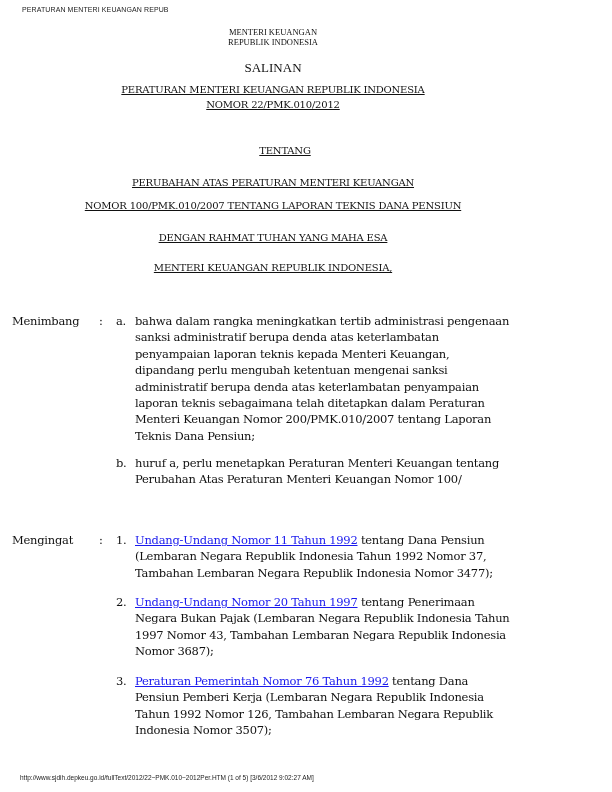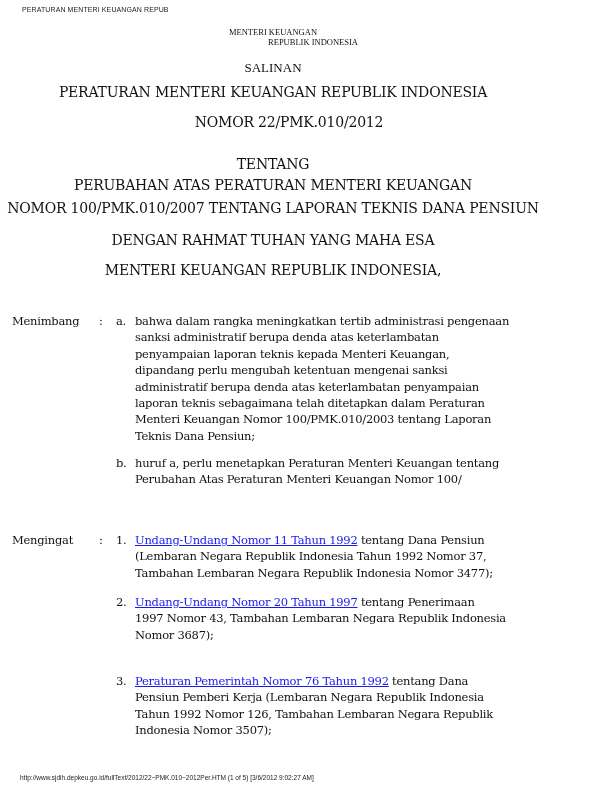--- a/index.html
+++ b/index.html
@@ -1,61 +1,61 @@
 <!DOCTYPE html>
 <html><head>
 <meta charset="utf-8">
 <style>
   html, body { margin: 0; padding: 0; background: #ffffff; }
   body { width: 612px; height: 792px; position: relative; overflow: hidden; color: #111; }
   .runhead { position: absolute; left: 22px; top: 6px; font-family: "Liberation Sans", sans-serif; font-size: 7px; color: #222; letter-spacing: 0.1px; }
   .center { position: absolute; left: 0; width: 546px; text-align: center; font-family: "DejaVu Serif", serif; color: #111; }
   .small-head { font-family: "Liberation Serif", serif; font-size: 8.5px; line-height: 10px; }
   .salinan { font-family: "Liberation Serif", serif; font-size: 13px; }
-  .title { font-size: 14px; letter-spacing: -0.2px; }
+  .title { font-size: 10px; letter-spacing: -0.2px; text-decoration: underline; }
   .body { position: absolute; left: 0; width: 612px; font-family: "DejaVu Serif", serif; font-size: 11.5px; line-height: 16.4px; color: #111; letter-spacing: -0.25px; }
   .row { position: absolute; }
   .label { position: absolute; left: 12px; }
   .colon { position: absolute; left: 99px; }
   .num { position: absolute; left: 116px; }
   .text { position: absolute; left: 135px; width: 470px; }
   a.link { color: #1a1aee; }
   .footer { position: absolute; left: 20px; top: 774px; font-family: "Liberation Sans", sans-serif; font-size: 6.5px; color: #222; }
 </style>
 </head>
 <body>
 
 <div class="runhead">PERATURAN MENTERI KEUANGAN REPUB</div>
 
 <div class="center small-head" style="top:27px;">MENTERI KEUANGAN</div>
-<div class="center small-head" style="top:37px;padding-left:40px;">REPUBLIK INDONESIA</div>
+<div class="center small-head" style="top:37px;">REPUBLIK INDONESIA</div>
 <div class="center salinan" style="top:60px;">SALINAN</div>
 
 <div class="center title" style="top:84px;">PERATURAN MENTERI KEUANGAN REPUBLIK INDONESIA</div>
-<div class="center title" style="top:114px;padding-left:16px;">NOMOR 22/PMK.010/2012</div>
-<div class="center title" style="top:156px;">TENTANG</div>
+<div class="center title" style="top:99px;">NOMOR 22/PMK.010/2012</div>
+<div class="center title" style="top:145px;padding-left:12px;">TENTANG</div>
 <div class="center title" style="top:177px;">PERUBAHAN ATAS PERATURAN MENTERI KEUANGAN</div>
 <div class="center title" style="top:200px;">NOMOR 100/PMK.010/2007 TENTANG LAPORAN TEKNIS DANA PENSIUN</div>
 <div class="center title" style="top:232px;">DENGAN RAHMAT TUHAN YANG MAHA ESA</div>
 <div class="center title" style="top:262px;">MENTERI KEUANGAN REPUBLIK INDONESIA,</div>
 
 <div class="body" style="top:0;">
 
   <div class="row" style="top:313px; left:0; width:612px;">
     <span class="label">Menimbang</span>
     <span class="colon">:</span>
     <span class="num">a.</span>
     <div class="text">
       <div>bahwa dalam rangka meningkatkan tertib administrasi pengenaan</div>
       <div>sanksi administratif berupa denda atas keterlambatan</div>
       <div>penyampaian laporan teknis kepada Menteri Keuangan,</div>
       <div>dipandang perlu mengubah ketentuan mengenai sanksi</div>
       <div>administratif berupa denda atas keterlambatan penyampaian</div>
       <div>laporan teknis sebagaimana telah ditetapkan dalam Peraturan</div>
-      <div>Menteri Keuangan Nomor 100/PMK.010/2003 tentang Laporan</div>
+      <div>Menteri Keuangan Nomor 200/PMK.010/2007 tentang Laporan</div>
       <div>Teknis Dana Pensiun;</div>
     </div>
   </div>
 
   <div class="row" style="top:455px; left:0; width:612px;">
     <span class="num">b.</span>
     <div class="text">
       <div>huruf a, perlu menetapkan Peraturan Menteri Keuangan tentang</div>
       <div>Perubahan Atas Peraturan Menteri Keuangan Nomor 100/</div>
     </div>
@@ -69,20 +69,21 @@
       <div><a class="link" href="#">Undang-Undang Nomor 11 Tahun 1992</a><span> tentang Dana Pensiun</span></div>
       <div>(Lembaran Negara Republik Indonesia Tahun 1992 Nomor 37,</div>
       <div>Tambahan Lembaran Negara Republik Indonesia Nomor 3477);</div>
     </div>
   </div>
 
   <div class="row" style="top:594px; left:0; width:612px;">
     <span class="num">2.</span>
     <div class="text">
       <div><a class="link" href="#">Undang-Undang Nomor 20 Tahun 1997</a><span> tentang Penerimaan</span></div>
+      <div>Negara Bukan Pajak (Lembaran Negara Republik Indonesia Tahun</div>
       <div>1997 Nomor 43, Tambahan Lembaran Negara Republik Indonesia</div>
       <div>Nomor 3687);</div>
     </div>
   </div>
 
   <div class="row" style="top:673px; left:0; width:612px;">
     <span class="num">3.</span>
     <div class="text">
       <div><a class="link" href="#">Peraturan Pemerintah Nomor 76 Tahun 1992</a><span> tentang Dana</span></div>
       <div>Pensiun Pemberi Kerja (Lembaran Negara Republik Indonesia</div>

